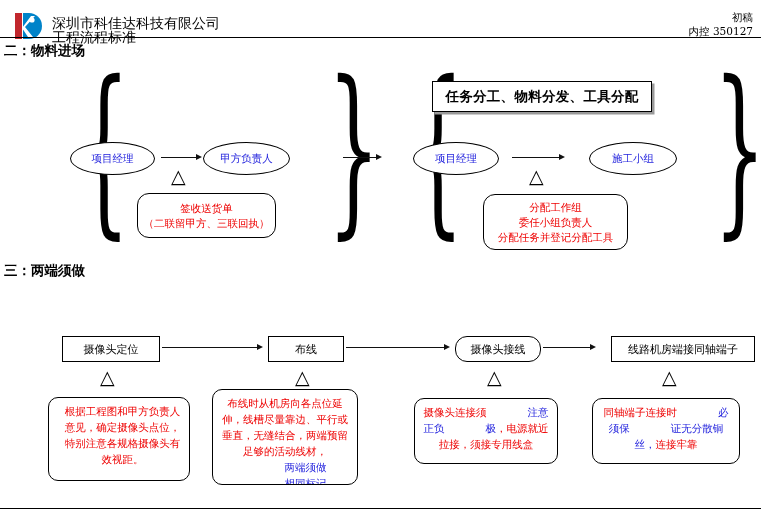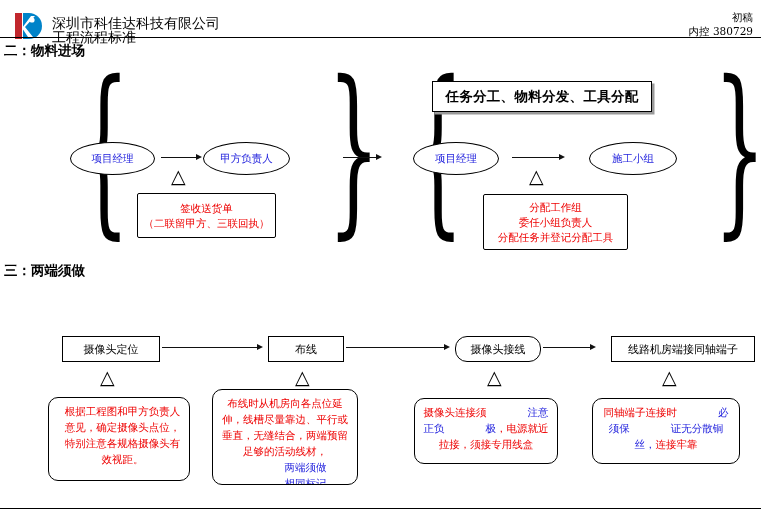--- a/index.html
+++ b/index.html
@@ -86,21 +86,21 @@
     white-space: nowrap;
   }
   #ellipse-pm-1   { left: 70px;  top: 142px; width: 83px; height: 31px; }
   #ellipse-party  { left: 203px; top: 142px; width: 85px; height: 31px; }
   #ellipse-pm-2   { left: 413px; top: 142px; width: 84px; height: 31px; }
   #ellipse-team   { left: 589px; top: 142px; width: 86px; height: 31px; }
 
   
   .note-box {
     border: 1.1px solid #000;
-    border-radius: 2px;
+    border-radius: 12px;
     background: #fff;
     display: flex;
     flex-direction: column;
     align-items: center;
     justify-content: center;
     font-family: "DejaVu Serif", "Liberation Serif", serif;
     font-size: 10.5px;
     line-height: 15px;
     color: #ee0000;
     text-align: center;
@@ -196,21 +196,21 @@
     </svg>
   </div>
 
   <div class="abs" id="company-lines">
     <div>深圳市科佳达科技有限公司</div>
     <div>工程流程标准</div>
   </div>
 
   <div class="abs" id="doc-meta">
     <div>初稿</div>
-    <div>内控 380729</div>
+    <div>内控 350127</div>
   </div>
 
   <div class="abs" id="header-rule"></div>
 
   <div class="abs section-heading" id="heading-two">二：物料进场</div>
 
   <div class="abs brace" id="brace-left-1">{</div>
   <div class="abs brace" id="brace-right-1">}</div>
 
 

